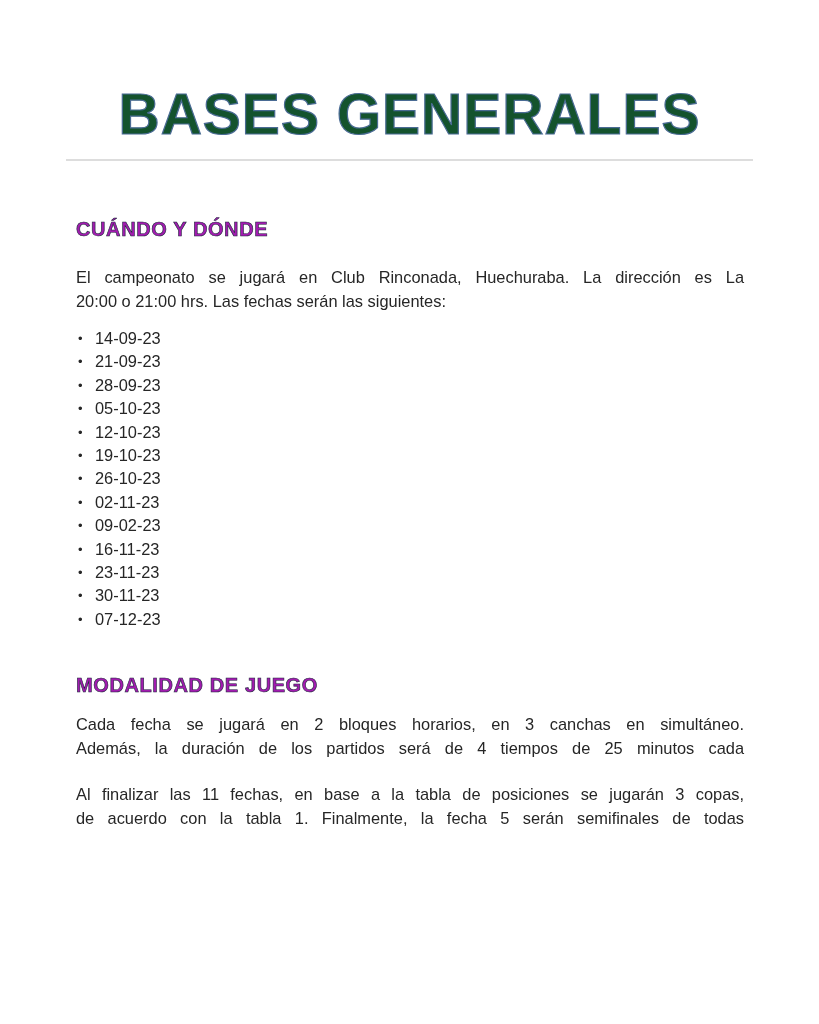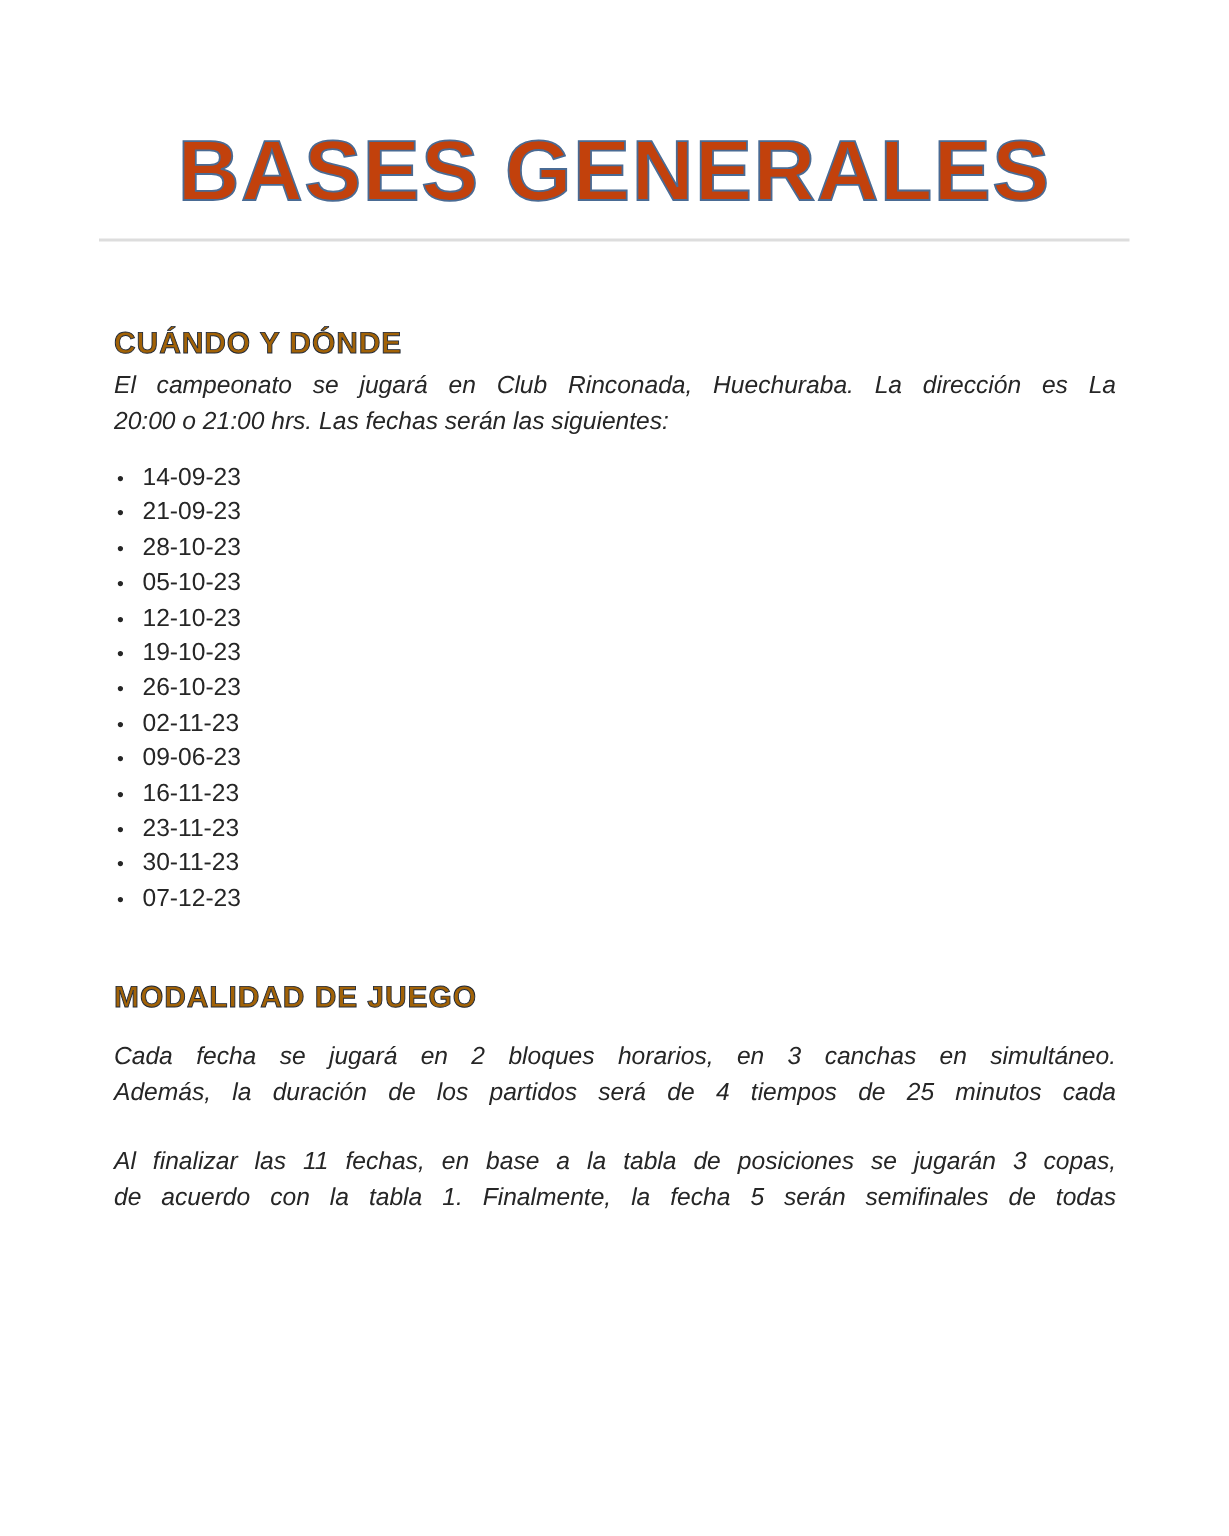--- a/index.html
+++ b/index.html
@@ -21,47 +21,46 @@
     height: 1024px;
     background: #ffffff;
   }
   .page-title {
     margin: 86px 0 0 0;
     text-align: center;
     font-size: 57px;
     line-height: 1.0;
     font-weight: bold;
     letter-spacing: 1px;
-    color: #c2410c;
+    color: #14532d;
     -webkit-text-stroke: 1.2px #4a6b94;
   }
   .title-divider {
     border: none;
     border-top: 2px solid #dddddd;
     margin: 16px 66px 0 66px;
   }
   .content {
     margin: 0 75px 0 76px; 
   }
   .section-heading {
     margin: 0;
     font-size: 20px;
     line-height: 24px;
     font-weight: bold;
     letter-spacing: 0.6px;
-    color: #a16207;
+    color: #a21caf;
     -webkit-text-stroke: 0.6px #1b2638;
   }
   .heading-1 { margin-top: 56px; }
   .heading-2 { margin-top: 42px; }
   .para {
-    margin: 4px 0 0 0;
+    margin: 24px 0 0 0;
     font-size: 16.4px;
     line-height: 24px;
-    font-style: italic;
   }
   .sec2 .para { margin-top: 16px; line-height: 23.5px; }
   .sec2 .para + .para { margin-top: 23px; }
   .pline {
     text-align: justify;
     text-align-last: justify;
   }
   .pline.last {
     text-align-last: left;
   }
@@ -100,27 +99,27 @@
       <h2 class="section-heading heading-1">CUÁNDO Y DÓNDE</h2>
 
       <div class="para">
         <div class="pline">El campeonato se jugará en Club Rinconada, Huechuraba. La dirección es La</div>
         <div class="pline last">20:00 o 21:00 hrs. Las fechas serán las siguientes:</div>
       </div>
 
       <ul class="dates-list">
         <li><span class="bullet">•</span><span>14-09-23</span></li>
         <li><span class="bullet">•</span><span>21-09-23</span></li>
-        <li><span class="bullet">•</span><span>28-10-23</span></li>
+        <li><span class="bullet">•</span><span>28-09-23</span></li>
         <li><span class="bullet">•</span><span>05-10-23</span></li>
         <li><span class="bullet">•</span><span>12-10-23</span></li>
         <li><span class="bullet">•</span><span>19-10-23</span></li>
         <li><span class="bullet">•</span><span>26-10-23</span></li>
         <li><span class="bullet">•</span><span>02-11-23</span></li>
-        <li><span class="bullet">•</span><span>09-06-23</span></li>
+        <li><span class="bullet">•</span><span>09-02-23</span></li>
         <li><span class="bullet">•</span><span>16-11-23</span></li>
         <li><span class="bullet">•</span><span>23-11-23</span></li>
         <li><span class="bullet">•</span><span>30-11-23</span></li>
         <li><span class="bullet">•</span><span>07-12-23</span></li>
       </ul>
     </section>
 
     <section class="sec2">
       <h2 class="section-heading heading-2">MODALIDAD DE JUEGO</h2>
 

